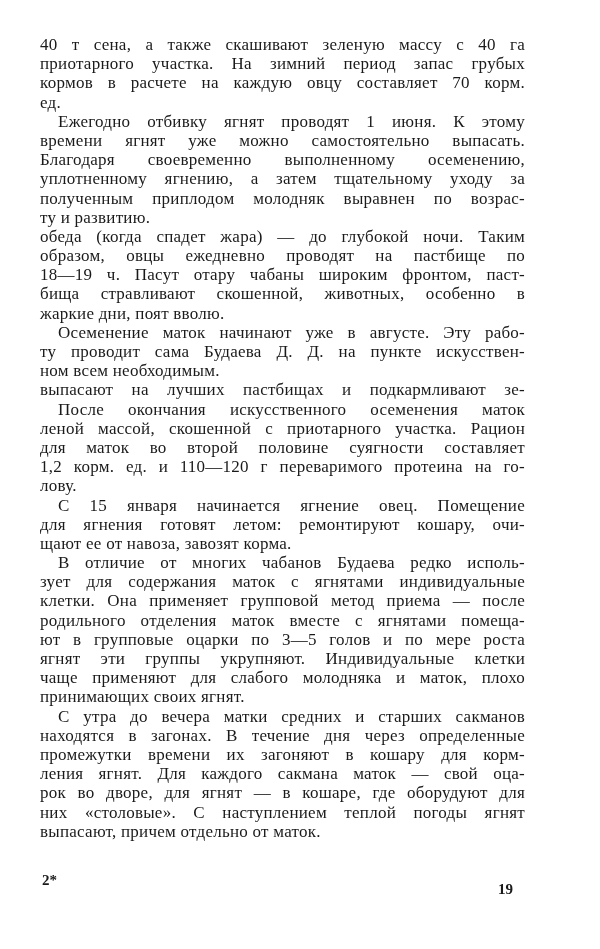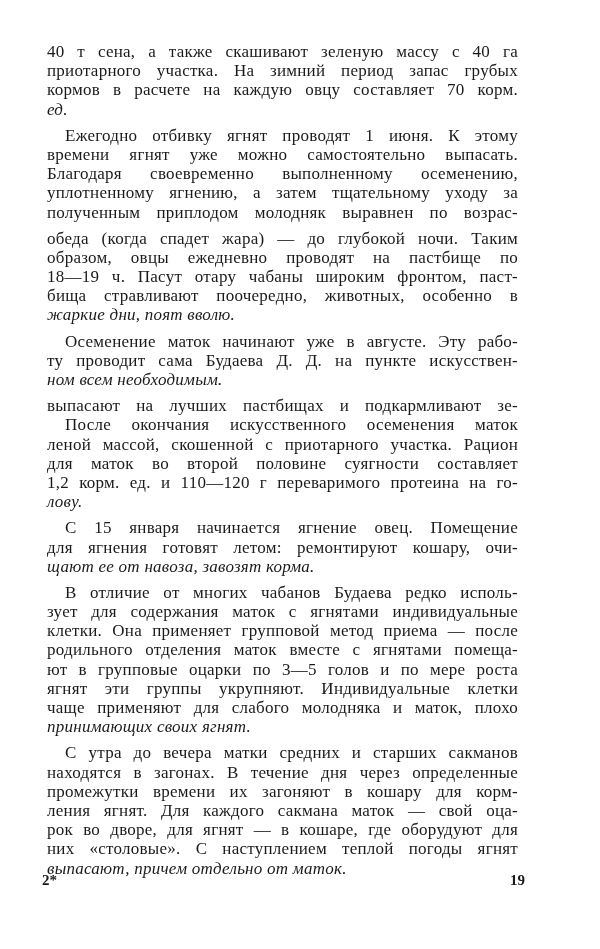--- a/index.html
+++ b/index.html
@@ -1,51 +1,52 @@
 <!DOCTYPE html>
 <html><head>
 <meta charset="utf-8">
 <style>
   html, body { margin:0; padding:0; background:#ffffff; }
   body { width:600px; height:949px; position:relative; overflow:hidden;
          font-family:"Liberation Serif", serif; color:#1a1a1a; }
   .page { position:absolute; left:40px; top:35px; width:485px; }
-  .para { margin:7px; }
+  .para { margin:0; }
   .line { display:block; height:19.2px; line-height:19.2px; font-size:17px;
           text-align:justify; text-align-last:justify; white-space:nowrap; letter-spacing:0.25px; }
-  .line.last { text-align-last:left;font-style:italic; }
+  .line.last { text-align-last:left; }
   .line.indent { padding-left:18px; }
   .para + .para { margin-top:0; }
   .footer { position:absolute; top:872px; left:40px; width:485px; height:20px;
             font-family:"Liberation Serif", serif; font-weight:bold; font-size:15px; }
   .footer .sig { position:absolute; left:2px; }
-  .footer .num { position:absolute; right:0; }
+  .footer .num { position:absolute; right:12px;margin-top:9px; }
 </style>
 </head>
 <body>
 
 <div class="page" id="page-body">
     <div class="para">
       <span class="line">40 т сена, а также скашивают зеленую массу с 40 га</span>
       <span class="line">приотарного участка. На зимний период запас грубых</span>
       <span class="line">кормов в расчете на каждую овцу составляет 70 корм.</span>
       <span class="line last">ед.</span>
     </div>
     <div class="para">
       <span class="line indent">Ежегодно отбивку ягнят проводят 1 июня. К этому</span>
       <span class="line">времени ягнят уже можно самостоятельно выпасать.</span>
       <span class="line">Благодаря своевременно выполненному осеменению,</span>
       <span class="line">уплотненному ягнению, а затем тщательному уходу за</span>
       <span class="line">полученным приплодом молодняк выравнен по возрас-</span>
+      <span class="line last">ту и развитию.</span>
     </div>
     <div class="para">
       <span class="line">обеда (когда спадет жара) — до глубокой ночи. Таким</span>
       <span class="line">образом, овцы ежедневно проводят на пастбище по</span>
       <span class="line">18—19 ч. Пасут отару чабаны широким фронтом, паст-</span>
-      <span class="line">бища стравливают поочередно, животных, особенно в</span>
+      <span class="line">бища стравливают скошенной, животных, особенно в</span>
       <span class="line last">жаркие дни, поят вволю.</span>
     </div>
     <div class="para">
       <span class="line indent">Осеменение маток начинают уже в августе. Эту рабо-</span>
       <span class="line">ту проводит сама Будаева Д. Д. на пункте искусствен-</span>
       <span class="line last">ном всем необходимым.</span>
     </div>
     <div class="para">
       <span class="line">выпасают на лучших пастбищах и подкармливают зе-</span>
       <span class="line indent">После окончания искусственного осеменения маток</span>

